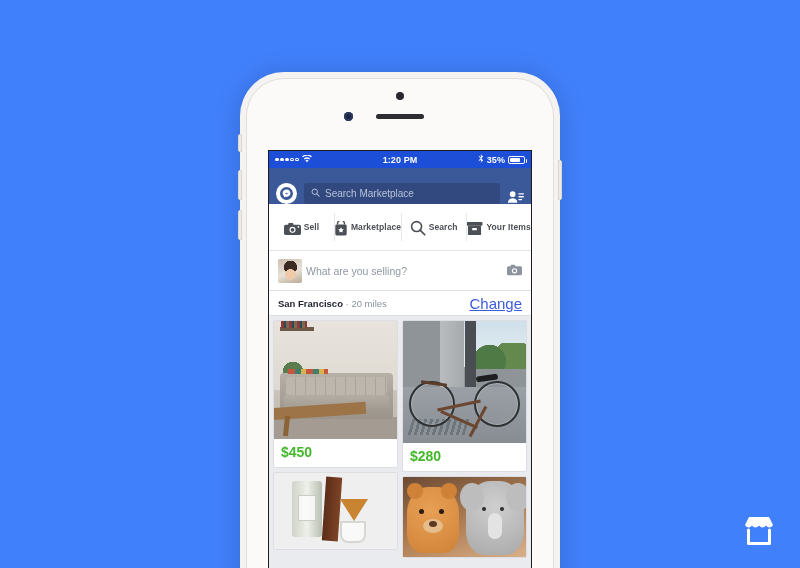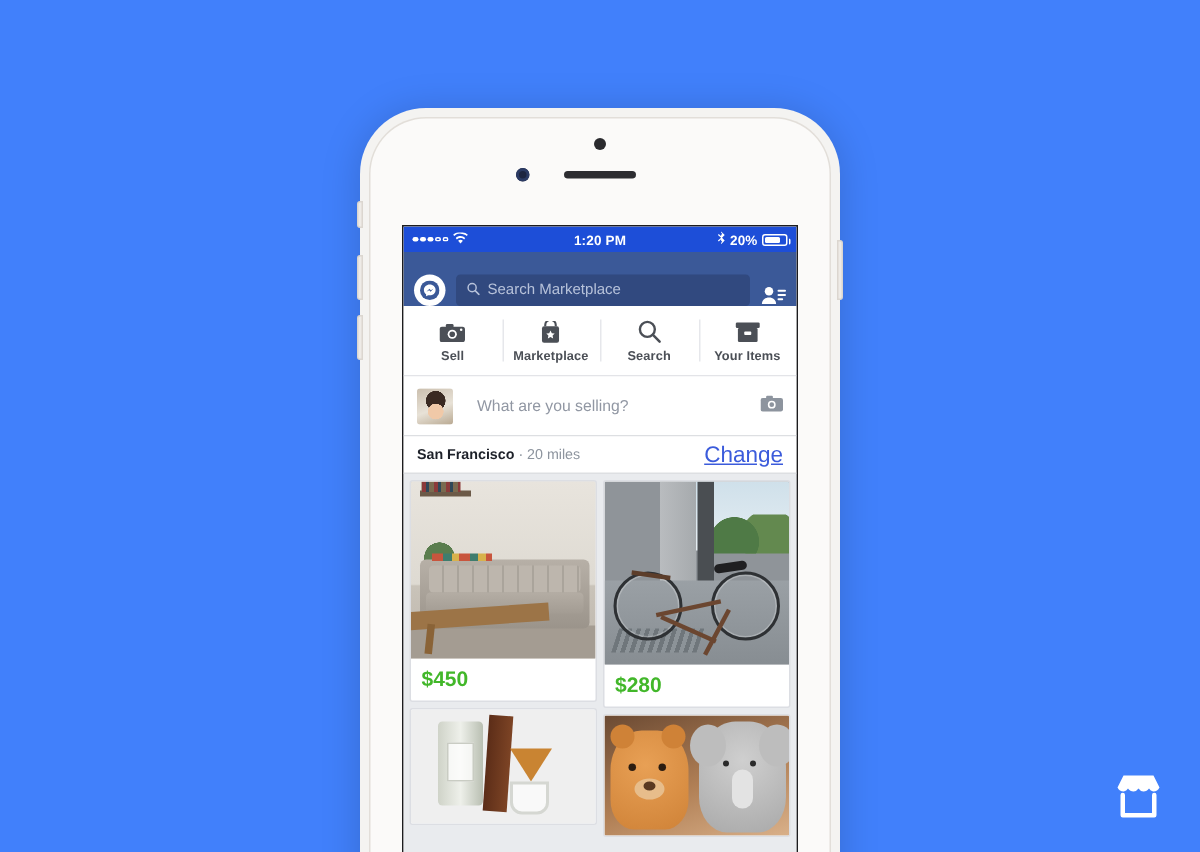--- a/index.html
+++ b/index.html
@@ -100,35 +100,35 @@
     color:#b7c2da; font-size:10px;
   }
   #friends-btn { flex:0 0 auto; display:flex; align-items:center; }
 
   
   #tabs {
     height:47px; background:#fff; display:flex;
     border-bottom:1px solid #e3e4e8;
   }
   .tab {
-    flex:1; display:flex; flex-direction:column;
+    flex:1; display:flex; flex-direction:row;
     align-items:center; justify-content:center; gap:3px;
     position:relative;
   }
   .tab + .tab::before {
     content:""; position:absolute; left:0; top:9px; bottom:9px;
     width:1px; background:#e6e7eb;
   }
   .tab-label { font-size:8.5px; color:#4b4f56; font-weight:bold; letter-spacing:.1px; }
   .tab-icon { height:17px; display:flex; align-items:flex-end; }
 
   
   #composer {
     height:40px; background:#fff; display:flex; align-items:center;
-    gap:16px; padding:0 9px; border-bottom:1px solid #dddfe2;
+    gap:4px; padding:0 9px; border-bottom:1px solid #dddfe2;
   }
   #avatar {
     width:24px; height:24px; border-radius:2px; flex:0 0 auto;
     background:
       radial-gradient(circle at 52% 64%, #f0c9a8 0 26%, transparent 27%),
       radial-gradient(circle at 52% 34%, #3a2a22 0 32%, transparent 33%),
       linear-gradient(160deg, #cbbfae 0%, #e8e2d7 55%, #b9a992 100%);
     background-color:#d8cfc0; overflow:hidden;
   }
   #composer-placeholder { flex:1; font-size:10.5px; color:#9197a3; }
@@ -269,21 +269,21 @@
             </svg>
         </span>
       </div>
       <div class="sb-time">1:20 PM</div>
       <div class="sb-right">
         <span>
           <svg width="6" height="10" viewBox="0 0 7 11">
               <path d="M3.2 0 6 2.7 3.9 4.9 6 7.1 3.2 9.9V6.1L1.4 7.8.7 7.1l2.5-2.2L.7 2.7l.7-.7 1.8 1.7Zm.9 1.9-.9-.8v1.7Zm0 6.1-.9-.8v1.7Z" fill="#fff"></path>
             </svg>
         </span>
-        <span>20%</span>
+        <span>35%</span>
         <span class="battery">
             <i style="width: 77%;"></i>
           </span>
       </div>
     </div>
 
     <div id="navbar">
       <div id="messenger-btn">
         <svg width="13" height="13" viewBox="0 0 16 16">
           <circle cx="8" cy="8" r="8" fill="#3b5998"></circle>

